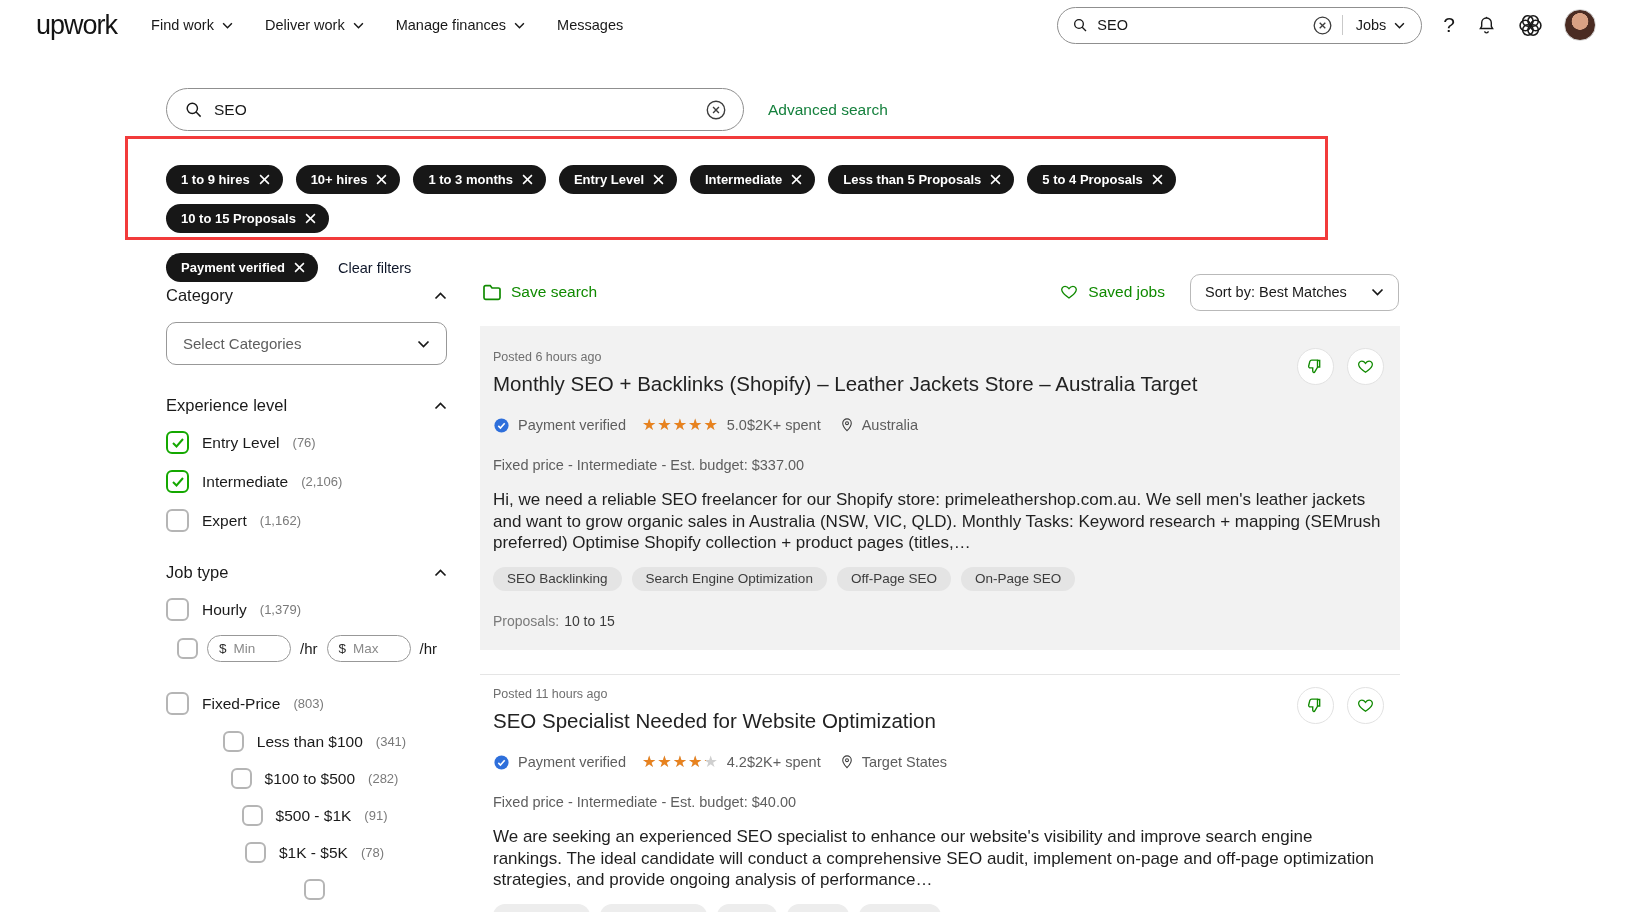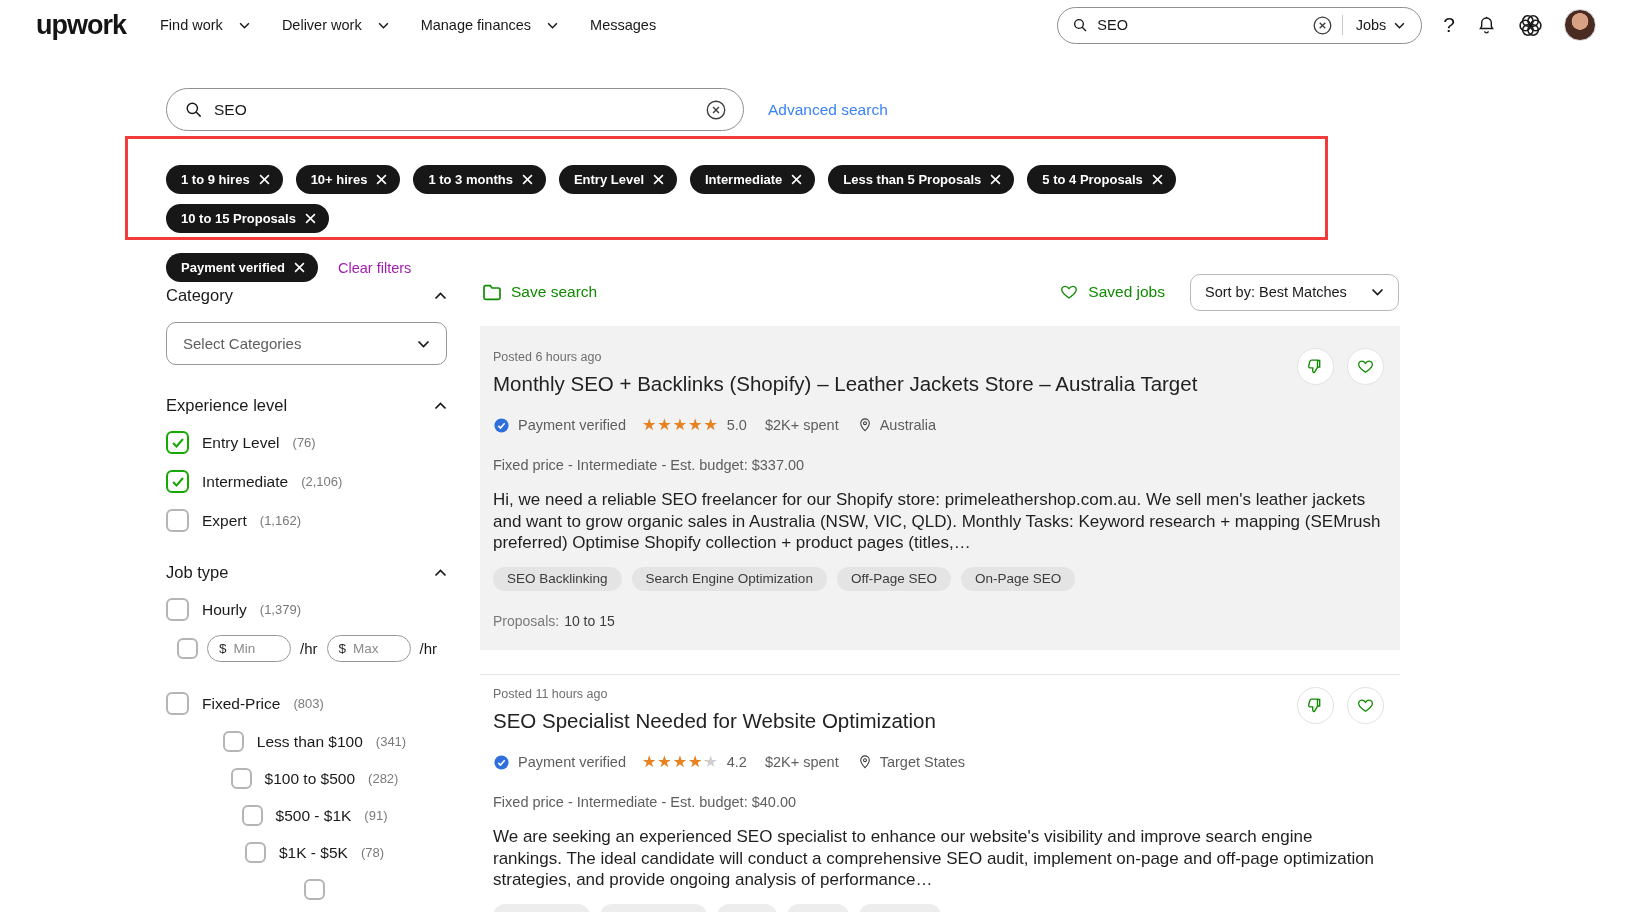--- a/index.html
+++ b/index.html
@@ -3,52 +3,52 @@
 <meta charset="utf-8">
 <style>
   * { margin:0; padding:0; box-sizing:border-box; }
   html,body { width:1626px; height:912px; overflow:hidden; background:#fff;
     font-family:"Liberation Sans", sans-serif; color:#1a1a1a; }
 
   
   .header { height:50px; display:flex; align-items:center; justify-content:space-between;
     padding:0 30px 0 36px; background:#fff; }
   .header-left { display:flex; align-items:center; gap:34px; }
-  .logo { font-size:27px; font-weight:700; letter-spacing:-1px; color:#141414; }
+  .logo { font-size:27px; font-weight:400; letter-spacing:-1px; color:#141414; }
   .nav { display:flex; gap:32px; }
-  .nav-item { font-size:14.5px; color:#181818; display:flex; align-items:center; gap:16px; cursor:pointer; }
+  .nav-item { font-size:14.5px; color:#181818; display:flex; align-items:center; gap:8px; cursor:pointer; }
   .header-right { display:flex; align-items:center; gap:21px; }
   .top-search { width:365px; height:37px; border:1px solid #8f8f8f; border-radius:19px;
     display:flex; align-items:center; padding:0 12px 0 14px; gap:9px; }
   .top-search .value { font-size:14.5px; color:#181818; flex:1; }
   .vdiv { width:1px; height:20px; background:#c9c9c9; }
   .scope { display:flex; align-items:center; gap:8px; font-size:14.5px; padding:0 4px; cursor:pointer; }
   .help { font-size:21px; color:#181818; font-weight:400; cursor:pointer; }
   .icon-btn { display:flex; align-items:center; cursor:pointer; }
   .avatar { width:32px; height:32px; border-radius:50%;
     background:radial-gradient(circle at 50% 38%, #d9a184 0 34%, #4a2b22 36% 100%);
     border:1px solid #d8d8d8; cursor:pointer; }
 
   
   .main-search { position:absolute; left:166px; top:88px; display:flex; align-items:center; }
   .search-box { width:578px; height:43px; border:1px solid #8f8f8f; border-radius:22px;
     display:flex; align-items:center; padding:0 16px 0 17px; gap:11px; }
   .search-box .value { font-size:15.5px; color:#181818; flex:1; }
-  .advanced { margin-left:24px; color:#3b82f6; font-size:15.5px; font-weight:500; text-decoration:none; }
+  .advanced { margin-left:24px; color:#15803d; font-size:15.5px; font-weight:500; text-decoration:none; }
 
   
   .red-box { position:absolute; left:125px; top:136px; width:1203px; height:104px;
     border:3px solid #f23b3b; pointer-events:none; }
   .chips { position:absolute; left:166px; top:165px; width:1150px;
     display:flex; flex-wrap:wrap; column-gap:13px; row-gap:10px; align-items:center; }
   .chip { height:29px; background:#171717; color:#fff; border-radius:16px;
     display:inline-flex; align-items:center; gap:9px; padding:0 13px 0 15px;
     font-size:13px; font-weight:600; cursor:pointer; }
   .flex-break { flex-basis:100%; height:0; }
-  .clear-link { color:#a21caf; font-size:14.5px; font-weight:500; margin-left:7px; text-decoration:none; }
+  .clear-link { color:#0f172a; font-size:14.5px; font-weight:500; margin-left:7px; text-decoration:none; }
 
   
   .sidebar { position:absolute; left:166px; top:286px; width:281px; }
   .side-title { display:flex; justify-content:space-between; align-items:center;
     font-size:16.5px; font-weight:500; color:#1a1a1a; cursor:pointer; }
   .select { margin-top:17px; height:43px; border:1px solid #989898; border-radius:10px;
     display:flex; align-items:center; justify-content:space-between; padding:0 16px;
     color:#5e5e5e; font-size:15px; cursor:pointer; }
   .section-gap { margin-top:31px; }
   .check-row { display:flex; align-items:center; gap:13px; margin-top:16px;
@@ -84,21 +84,21 @@
   .job-card.highlight { background:#f2f2f2; height:324px; margin-top:12px; }
   .job-card.plain { margin-top:0; }
   .card-divider { height:1px; background:#e5e5e5; margin-top:24px; }
   .posted { font-size:12.5px; color:#6f6f6f; }
   .job-title { margin-top:8px; font-size:20.5px; font-weight:500; color:#222; cursor:pointer; max-width:820px; }
   .badge-row { margin-top:20px; display:flex; align-items:center; font-size:14.5px; color:#5e5e5e; }
   .verified { display:flex; align-items:center; gap:8px; }
   .stars { position:relative; display:inline-block; font-size:16px; letter-spacing:1px;
     line-height:1; margin:0 8px 0 16px; color:#cfcfcf; }
   .stars .fg { position:absolute; left:0; top:0; overflow:hidden; white-space:nowrap; color:#e8821e; }
-  .rating-num { margin-right:18px; }
+  .rating-num { }
   .spent { margin-right:18px; }
   .loc { display:flex; align-items:center; gap:7px; }
   .meta { margin-top:23px; font-size:14.5px; color:#5e5e5e; }
   .desc { margin-top:16px; font-size:17px; color:#1f1f1f; line-height:21.5px; max-width:892px; }
   .tag-row { margin-top:13px; display:flex; gap:10px; }
   .tag { height:24px; padding:0 14px; border-radius:12px; display:inline-flex; align-items:center;
     font-size:13.5px; color:#3c3c3c; background:#e4e4e4; cursor:pointer; }
   .plain .tag { background:#ededed; }
   .tag.stub { padding:0; }
   .proposals { margin-top:22px; font-size:14px; color:#7a7a7a; }

